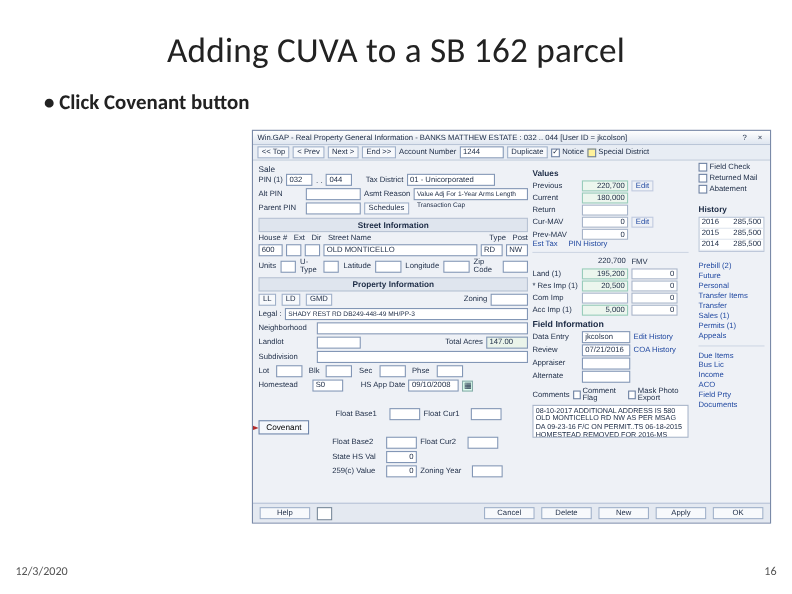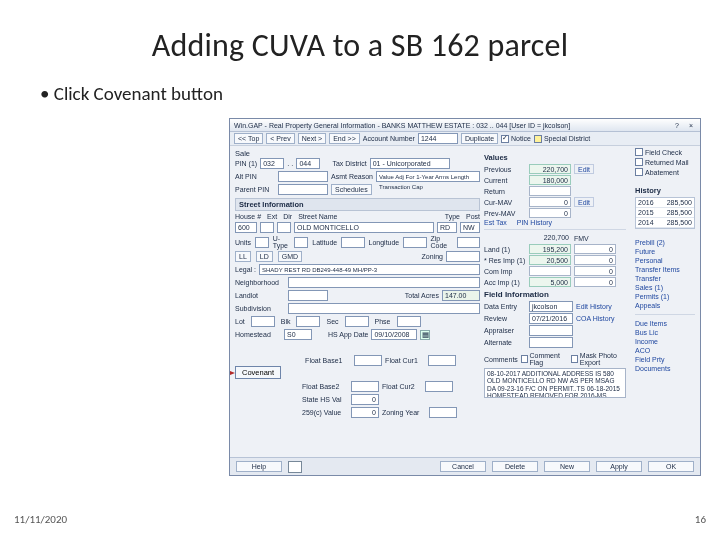--- a/index.html
+++ b/index.html
@@ -16,20 +16,21 @@
     text-align: center;
     padding: 26px 0 18px 0;
     letter-spacing: 0.2px;
   }
   .bullet {
     font-size: 19px;
     padding-left: 56px;
     text-indent: -16px;
     line-height: 1.2;
     max-width: 230px;
+    font-weight: bold;
   }
   .bullet::before { content: "• "; }
   .slide-date {
     position: absolute;
     bottom: 14px; left: 14px;
     font-size: 11px; color: #555;
   }
   .slide-num {
     position: absolute;
     bottom: 14px; right: 14px;
@@ -85,21 +86,21 @@
   .chk .box { width:8px; height:8px; border:1px solid #6b7fa1; background:#fff; display:inline-block; }
   .chk.yellow .box { background:#fff29a; }
   .chk.checked .box::after { content:"✓"; font-size:7px; position:relative; top:-2px; left:0; }
 
   .body { position:relative; height: calc(100% - 27px - 18px); padding:3px 5px 0 5px; }
   .row { display:flex; align-items:center; gap:3px; margin-bottom:2px; }
   .lbl { font-size:7px; display:inline-block; }
   .section-bar {
     background:#dfe5ee; border:1px solid #b8c3d4;
     font-weight:bold; font-size:7.5px;
-    padding:1px 3px; margin:3px 0 2px 0;
+    padding:1px 3px; margin:3px 0 2px 0;text-align:center;
   }
   .sect-title { font-weight:bold; font-size:8px; margin:3px 0 2px 0; }
 
   .right-col {
     position:absolute; top:0; right:5px; width:60px;
     display:flex; flex-direction:column; gap:2px;
     padding-top:2px;
   }
 
   .main-left { width: 245px; }
@@ -155,21 +156,21 @@
     overflow:hidden;
   }
   .sep { border-top:1px solid #cfd7e4; margin:3px 0; }
   .bold { font-weight:bold; }
 </style>
 </head>
 <body>
 
 <div class="slide-title">Adding CUVA to a SB 162 parcel</div>
 <div class="bullet">Click Covenant button</div>
-<div class="slide-date">11/11/2020</div>
+<div class="slide-date">12/3/2020</div>
 <div class="slide-num">16</div>
 
 <div class="app">
 
   <div class="titlebar">
     <span>Win.GAP - Real Property General Information - BANKS MATTHEW ESTATE : 032 .. 044      [User ID = jkcolson]</span>
     <span class="tb-right">
       <span class="win-ctl">?</span>
       <span class="win-ctl">×</span>
     </span>
@@ -390,20 +391,21 @@
         <span class="lbl">U-Type</span>
           <span class="input" style="width:16px"></span>
         <span class="lbl">Latitude</span>
           <span class="input" style="width:28px"></span>
         <span class="lbl">Longitude</span>
           <span class="input" style="width:28px"></span>
         <span class="lbl">Zip Code</span>
           <span class="input" style="width:28px"></span>
       </div>
 
+      <div class="section-bar">Property Information</div>
       <div class="row prop-btns">
         <span class="navbtn">LL</span>
         <span class="navbtn">LD</span>
         <span class="navbtn">GMD</span>
         <span style="flex:1"></span>
         <span class="lbl">Zoning</span>
         <span class="input" style="width:34px"></span>
       </div>
       <div class="row">
         <span class="lbl">Legal :</span>

